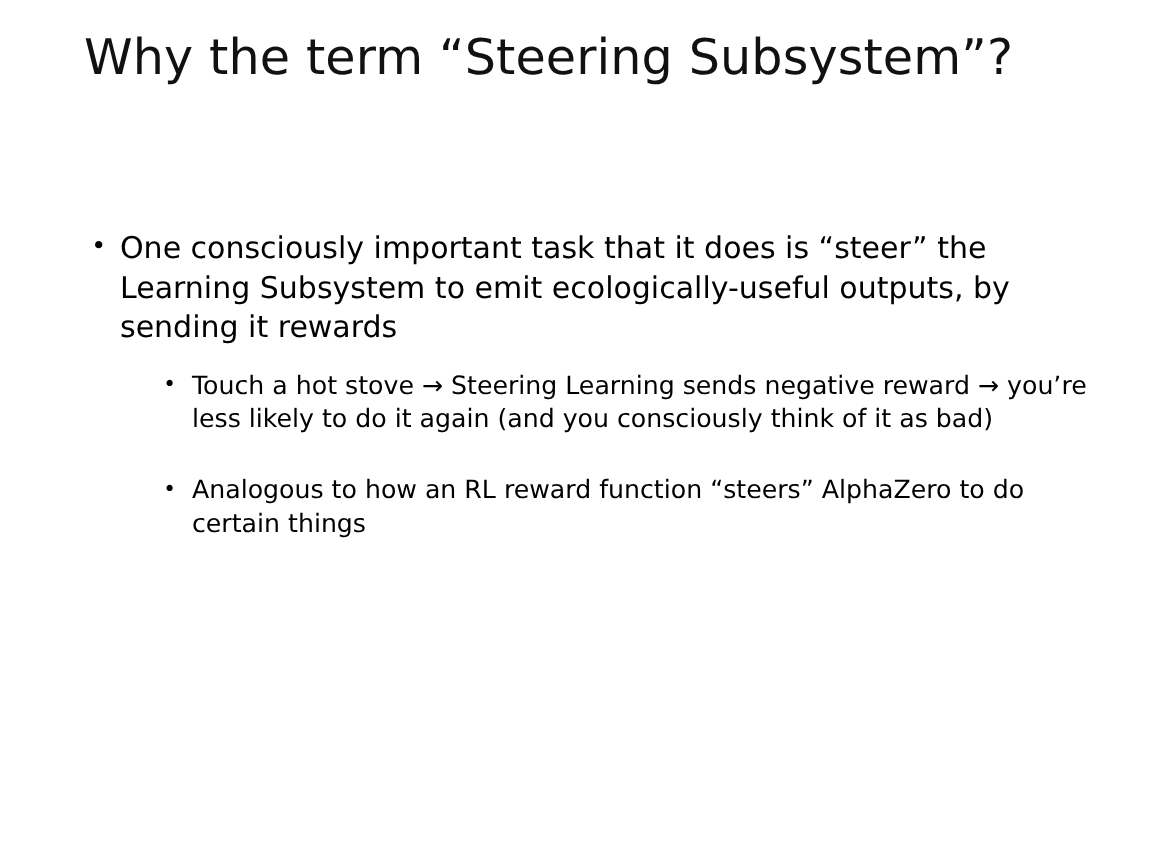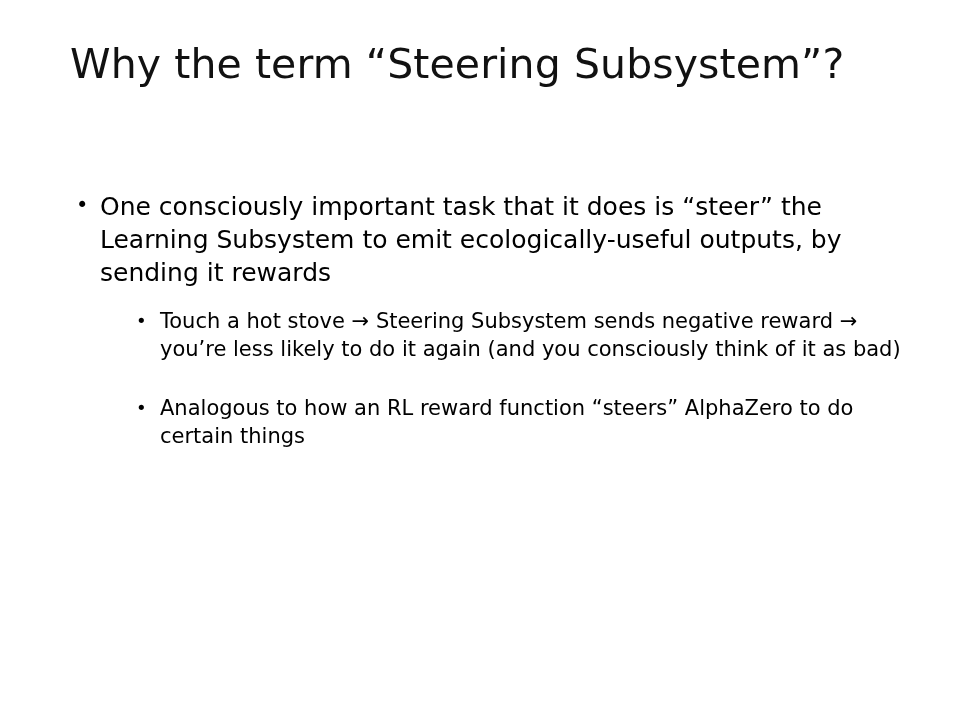--- a/index.html
+++ b/index.html
@@ -16,21 +16,21 @@
   }
   .slide {
     position: relative;
     width: 960px;
     height: 720px;
     box-sizing: border-box;
   }
   .slide-title {
     position: absolute;
     left: 70px;
-    top: 40px;
+    top: 24px;
     width: 830px;
     font-size: 41px;
     line-height: 1.18;
     font-weight: 400;
     color: #111111;
     letter-spacing: 0.1px;
   }
   .body-block {
     position: absolute;
     left: 70px;
@@ -94,21 +94,21 @@
 
   <div class="body-block">
     <ul class="level1">
       <li>
         <span class="bullet-mark">•</span>
         <span class="txt">One consciously important task that it does is “steer” the Learning Subsystem to emit ecologically-useful outputs, by sending it rewards</span>
 
         <ul class="level2">
           <li>
             <span class="bullet-mark">•</span>
-            <span class="txt">Touch a hot stove → Steering Subsystem sends negative reward → you’re less likely to do it again (and you consciously think of it as bad)</span>
+            <span class="txt">Touch a hot stove → Steering Learning sends negative reward → you’re less likely to do it again (and you consciously think of it as bad)</span>
           </li>
           <li>
             <span class="bullet-mark">•</span>
             <span class="txt">Analogous to how an RL reward function “steers” AlphaZero to do certain things</span>
           </li>
         </ul>
       </li>
     </ul>
   </div>
 

